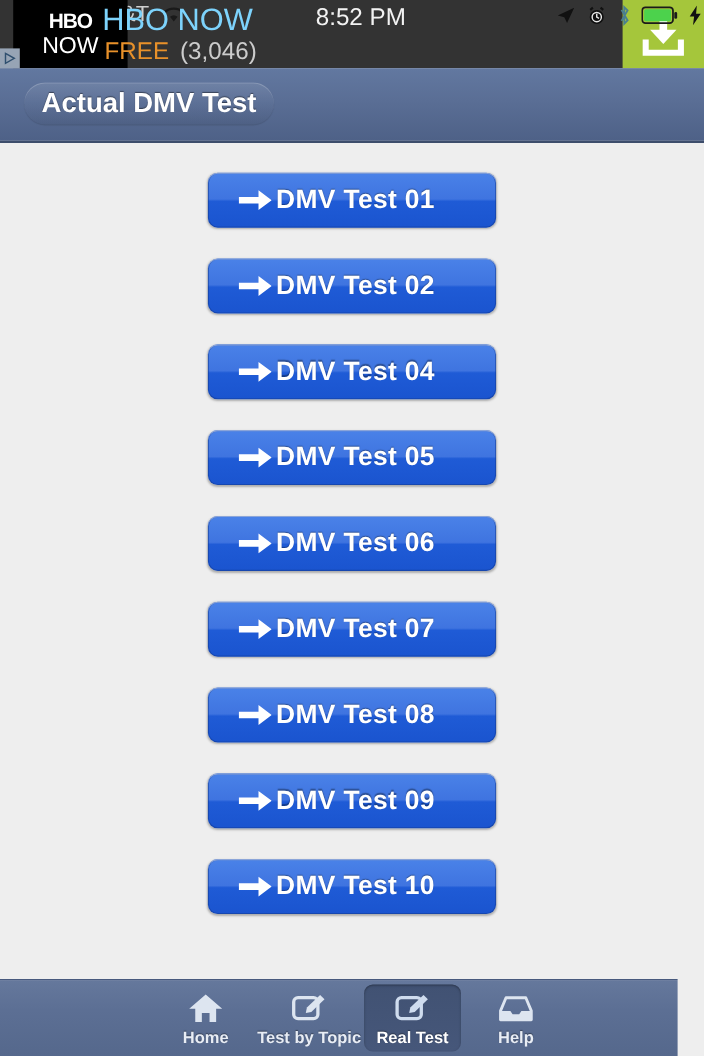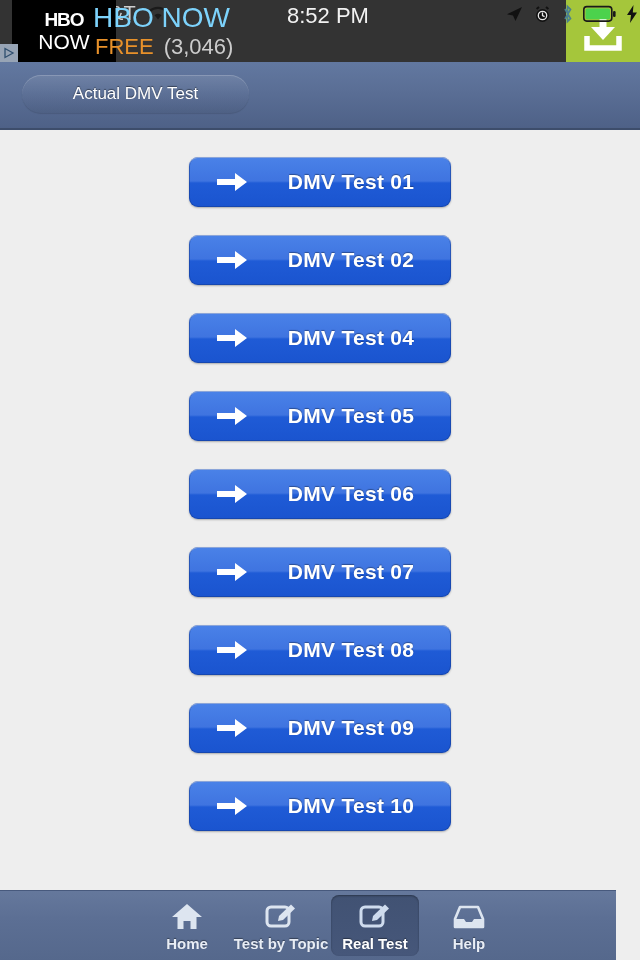--- a/index.html
+++ b/index.html
@@ -146,22 +146,22 @@
     width: 227px; height: 38px;
     border-radius: 19px;
     background: linear-gradient(to bottom, rgba(255,255,255,0.10) 0%, rgba(255,255,255,0.02) 50%, rgba(0,0,0,0.06) 100%);
     box-shadow: inset 0 1px 0 rgba(255,255,255,0.18), 0 1px 1px rgba(0,0,0,0.12);
     display: flex;
     align-items: center;
     justify-content: center;
   }
   .title-pill span {
     color: #ffffff;
-    font-size: 17px;
-    font-weight: normal;
+    font-size: 25px;
+    font-weight: bold;
     text-shadow: 0 -1px 1px rgba(0,0,0,0.45);
     letter-spacing: 0px;
   }
 
   
   .content {
     position: absolute;
     left: 0; top: 130px;
     width: 640px; height: 760px;
     background: #eeeeee;
@@ -190,25 +190,25 @@
   .test-btn:first-child { margin-top: 27px; }
   .test-btn .arrow {
     position: absolute;
     left: 28px;
     top: 50%;
     transform: translateY(-50%);
     width: 30px; height: 20px;
   }
   .test-btn .label {
     width: 100%;
-    text-align: center;
+    text-align: left;
     padding-left: 30px;
     box-sizing: border-box;
     color: #ffffff;
-    font-size: 21px;
+    font-size: 24px;
     font-weight: bold;
     text-shadow: 0 -1px 1px rgba(0,0,0,0.35);
     letter-spacing: 0.3px;
     margin-left: 32px;
   }
 
   
   .tabbar {
     position: absolute;
     left: 0; bottom: 0;

